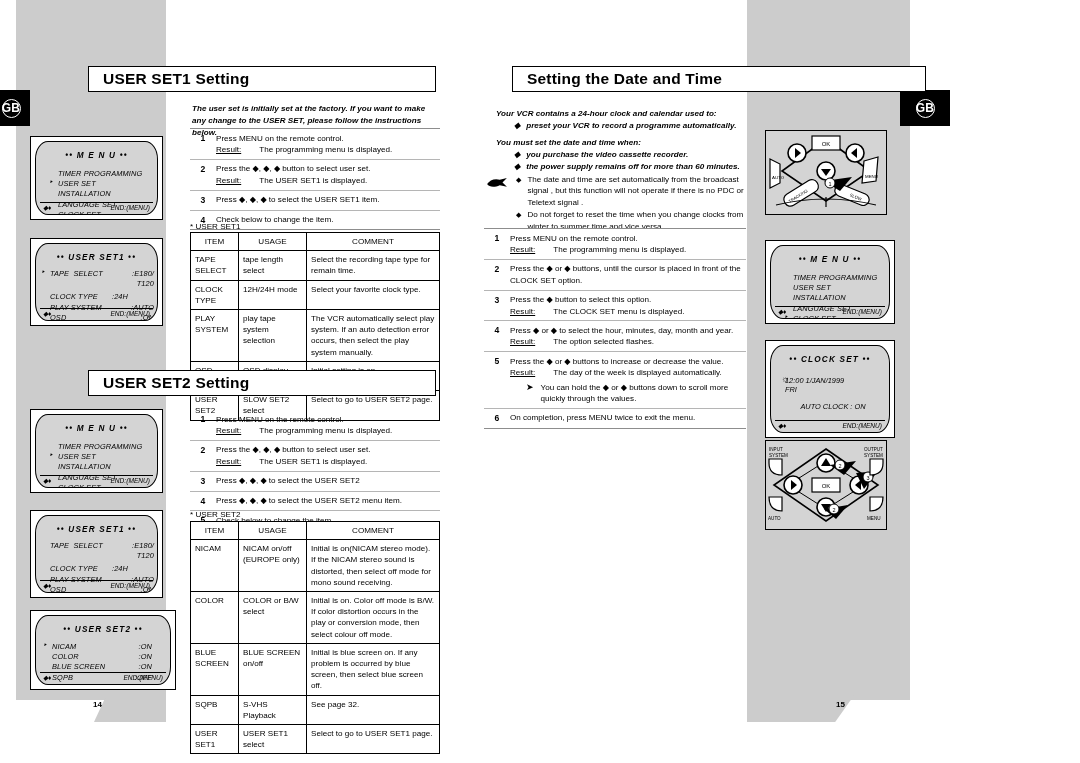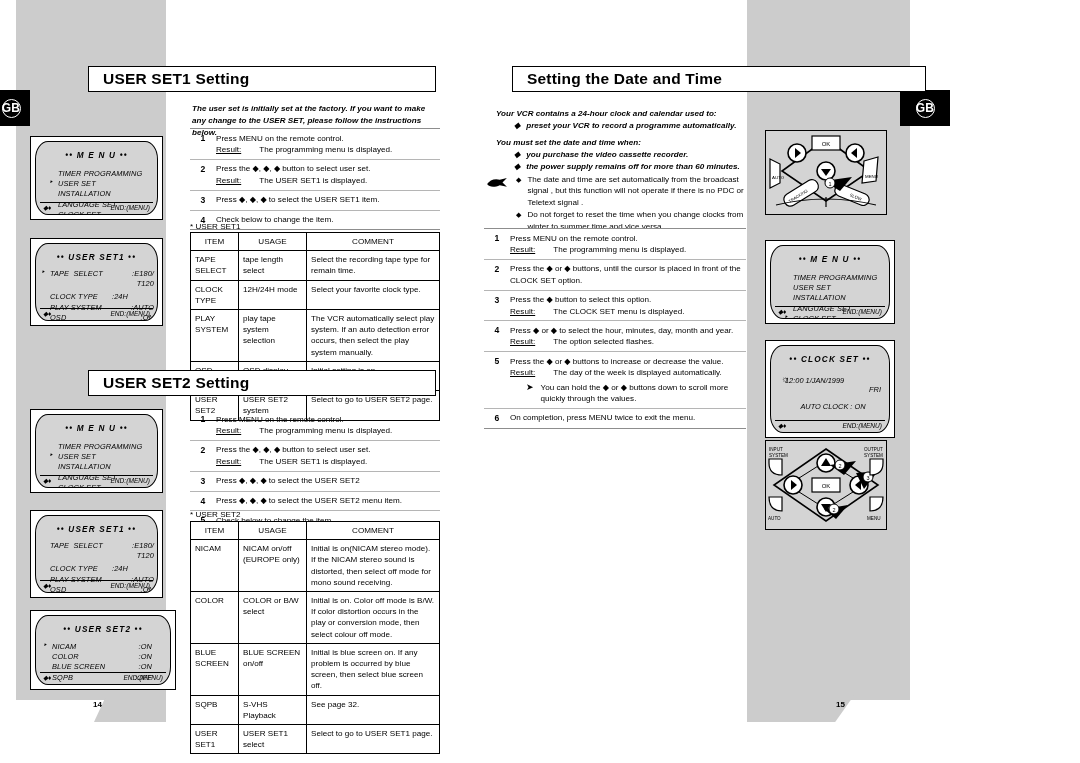--- a/index.html
+++ b/index.html
@@ -229,21 +229,21 @@
     <td>play tape system selection</td>
     <td>The VCR automatically select play system. If an auto detection error occurs, then select the play system manually.</td>
   </tr>
   <tr>
     <td>OSD</td>
     <td>OSD display on/off</td>
     <td>Initial setting is on.</td>
   </tr>
   <tr>
     <td>USER SET2</td>
-    <td>USER SET2 system</td>
+    <td>SLOW SET2 select</td>
     <td>Select to go to USER SET2 page.</td>
   </tr>
 </tbody>
   </table>
 
 <div class="osd" style="left:30px; top:136px; width:133px; height:84px;">
   <div class="osd-inner">
     <div class="osd-title">••  M E N U  ••</div>
     <div class="osd-list">
       <div class="osd-row"><span>TIMER PROGRAMMING</span></div>
@@ -531,21 +531,21 @@
     </div>
   </div>
 </div>
 
 <div class="osd" style="left:765px; top:340px; width:130px; height:98px;">
   <div class="osd-inner">
     <div class="osd-title">••   CLOCK SET  ••</div>
     <div style="margin:12px 0 0 14px; position:relative;">
       <div style="position:absolute; left:-4px; top:-2px; font-size:9px;">☼</div>
       <div>12:00  1/JAN/1999</div>
-      <div style="text-align:right; width:96px;">FRI</div>
+      <div style="width:96px;">FRI</div>
       <div style="margin-top:8px; text-align:center; width:96px;">AUTO CLOCK : ON</div>
     </div>
     <div class="osd-footer">
       <span>◆♦</span>
       <span>END:(MENU)</span>
     </div>
   </div>
 </div>
 
 <div class="fig" style="left:765px; top:440px; width:122px; height:90px;">

